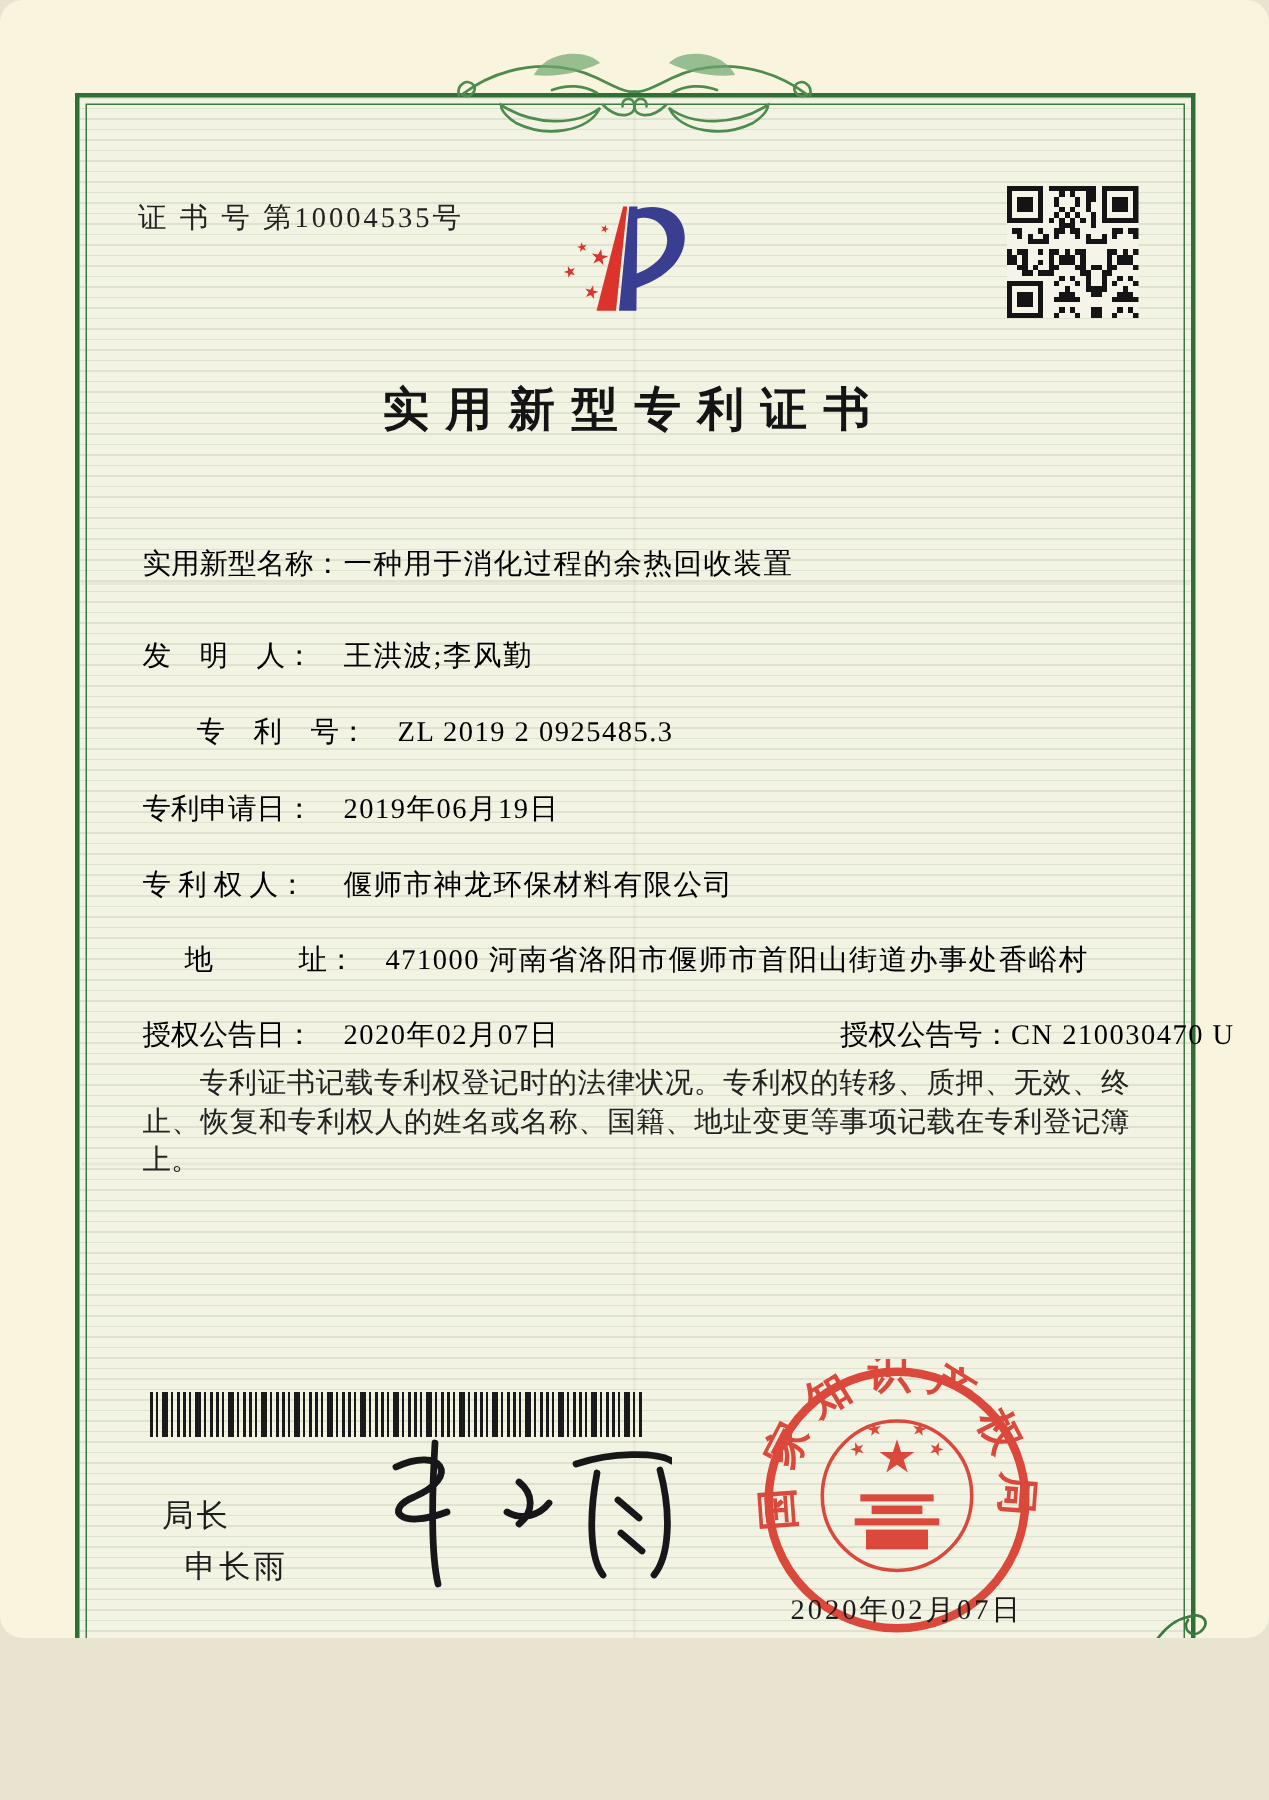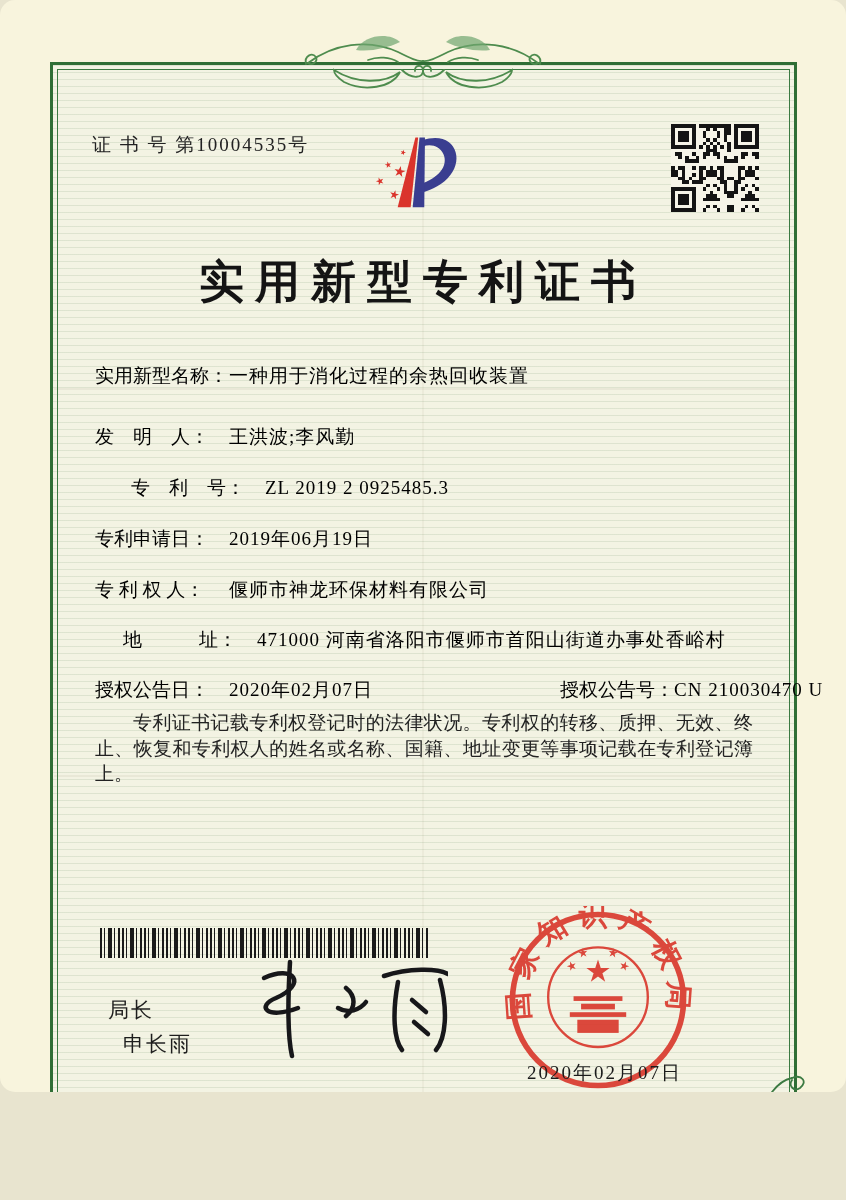--- a/index.html
+++ b/index.html
@@ -37,21 +37,21 @@
 
   
   .cert-no{
     position:absolute;left:92px;top:132px;
     font-size:19px;letter-spacing:2px;color:#222;
   }
   .logo{position:absolute;left:352px;top:110px;width:150px;height:122px;}
   .qr{position:absolute;left:671px;top:124px;width:88px;height:88px;}
   .title{
     position:absolute;left:0;right:0;top:252px;
-    text-align:center;font-size:45px;font-weight:bold;
+    text-align:center;font-size:31px;font-weight:bold;
     letter-spacing:11px;color:#141414;
   }
 
   
   .field-row{position:absolute;left:95px;font-size:19px;white-space:nowrap;color:#000000;}
   .field-label{display:inline-block;min-width:134px;}
   .field-value{letter-spacing:1px;}
   .grant-number{position:absolute;left:432px;top:0;white-space:nowrap;margin-left:33px;}
 
   

